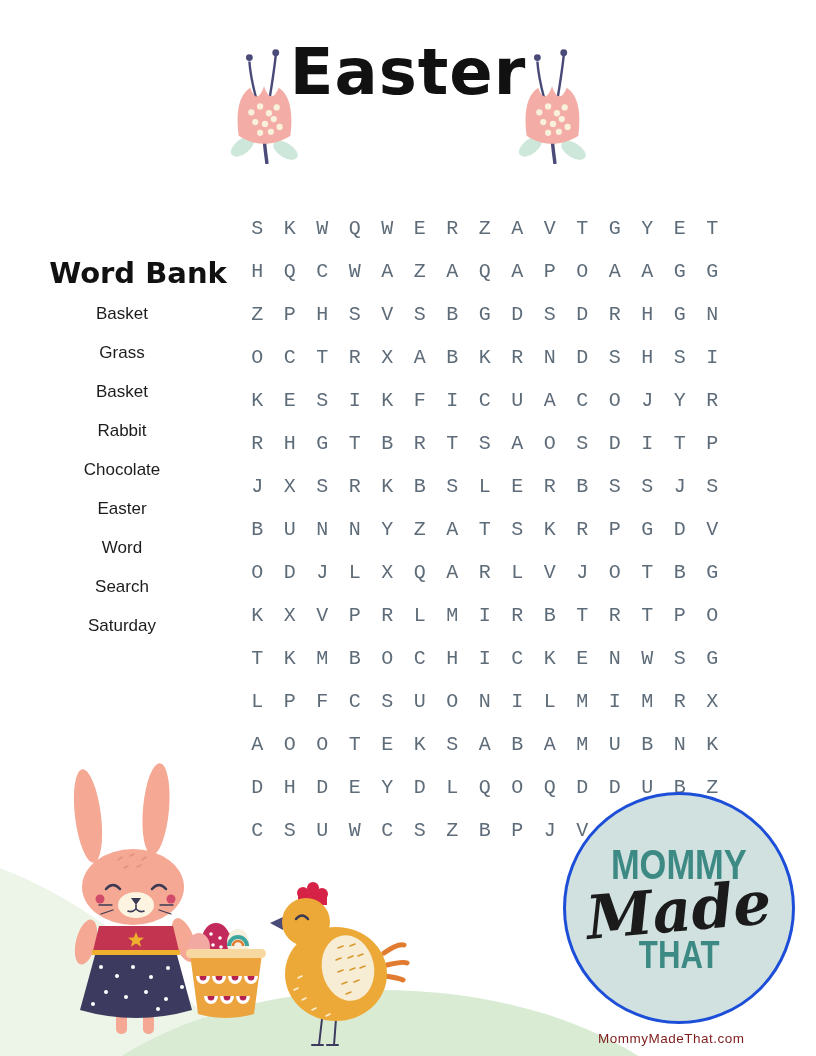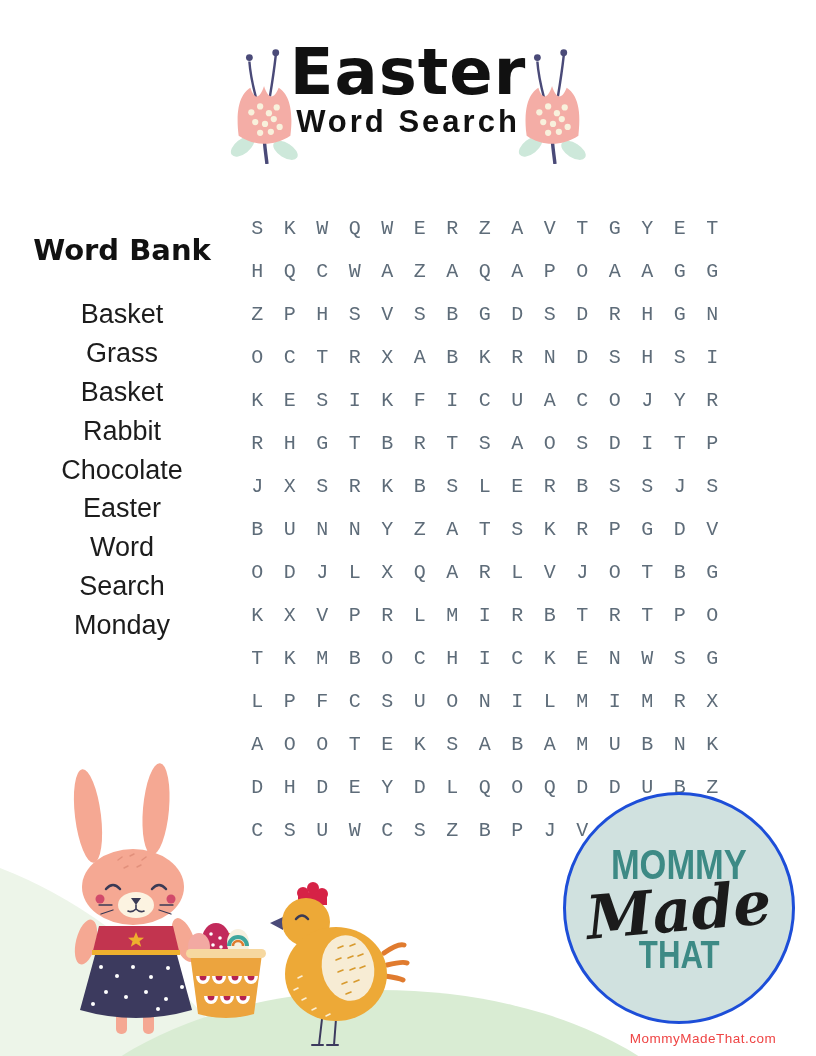--- a/index.html
+++ b/index.html
@@ -15,27 +15,27 @@
   }
   .subtitle{
     font-family:"Liberation Sans",sans-serif;font-weight:bold;font-size:31px;
     color:#111111;letter-spacing:3px;margin-top:2px;line-height:1;
   }
   .tulip{position:absolute;top:42px;width:78px;height:122px;z-index:2;}
   .tulip-left{left:226px;}
   .tulip-right{left:514px;}
   
   .wordbank-title{
-    position:absolute;left:0;top:233px;width:244px;text-align:center;z-index:2;
-    font-family:"DejaVu Sans",sans-serif;font-weight:800;font-size:29px;color:#111111;
+    position:absolute;left:0;top:256px;width:244px;text-align:center;z-index:2;
+    font-family:"DejaVu Sans",sans-serif;font-weight:800;font-size:29px;color:#111111;padding-left:16px;
   }
   .wordbank-list{position:absolute;left:0;top:295px;width:244px;z-index:2;}
   .wordbank-list .word{
     height:38.9px;display:flex;align-items:center;justify-content:center;
-    font-size:27px;color:#1c1c1c;
+    font-size:17px;color:#1c1c1c;
   }
   
   .grid{position:absolute;left:241px;top:207px;z-index:2;}
   .grid-row{display:flex;height:43px;}
   .grid-row .cell{
     width:32.5px;height:43px;display:flex;align-items:center;justify-content:center;
     font-family:"Liberation Mono","DejaVu Sans Mono",monospace;
     font-size:20px;color:var(--grid_letter,#5e6c79);
   }
   
@@ -52,30 +52,29 @@
   }
   .logo .l2{
     font-family:"DejaVu Serif",serif;font-style:italic;font-weight:bold;font-size:60px;
     color:#1b1b1b;line-height:1;margin:-6px 0 -4px;transform:rotate(-5deg);
   }
   .logo .l3{
     font-family:"Liberation Sans",sans-serif;font-weight:bold;font-size:38px;line-height:1;
     color:var(--logo_teal,#3d8a85);transform:scaleX(.82);
   }
   .site-url{
-    position:absolute;left:598px;top:1031px;width:210px;text-align:center;z-index:6;
-    font-size:13.5px;color:#ef4444;letter-spacing:.5px;
+    position:absolute;left:598px;top:1031px;width:210px;z-index:6;
+    font-size:13.5px;color:#7f1d1d;letter-spacing:.5px;
   }
 </style>
 </head>
 <body>
 
 <div class="header">
   <div class="title">Easter</div>
-  <div class="subtitle">Word Search</div>
 </div>
 
 <svg class="tulip tulip-left" viewBox="0 0 78 125">
   <path d="M30,58 Q24,35 23,20" stroke="#4a4a78" stroke-width="2.5" fill="none"></path>
   <circle cx="23" cy="16" r="3.5" fill="#4a4a78"></circle>
   <path d="M44,56 Q48,32 50,14" stroke="#4a4a78" stroke-width="2.5" fill="none"></path>
   <circle cx="50" cy="11" r="3.5" fill="#4a4a78"></circle>
   <ellipse cx="16" cy="107" rx="14" ry="7.5" transform="rotate(-38 16 107)" fill="#cde8da"></ellipse>
   <ellipse cx="60" cy="111" rx="14" ry="7.5" transform="rotate(32 60 111)" fill="#cde8da"></ellipse>
   <path d="M38,92 C38,106 40,114 41,125" stroke="#4a4a78" stroke-width="3.5" fill="none"></path>
@@ -120,21 +119,21 @@
 <div class="wordbank-title">Word Bank</div>
 <div class="wordbank-list">
     <div class="word">Basket</div>
     <div class="word">Grass</div>
     <div class="word">Basket</div>
     <div class="word">Rabbit</div>
     <div class="word">Chocolate</div>
     <div class="word">Easter</div>
     <div class="word">Word</div>
     <div class="word">Search</div>
-    <div class="word">Monday</div>
+    <div class="word">Saturday</div>
   </div>
 
 <div class="grid">
     <div class="grid-row">
       <span class="cell">S</span>
       <span class="cell">K</span>
       <span class="cell">W</span>
       <span class="cell">Q</span>
       <span class="cell">W</span>
       <span class="cell">E</span>

